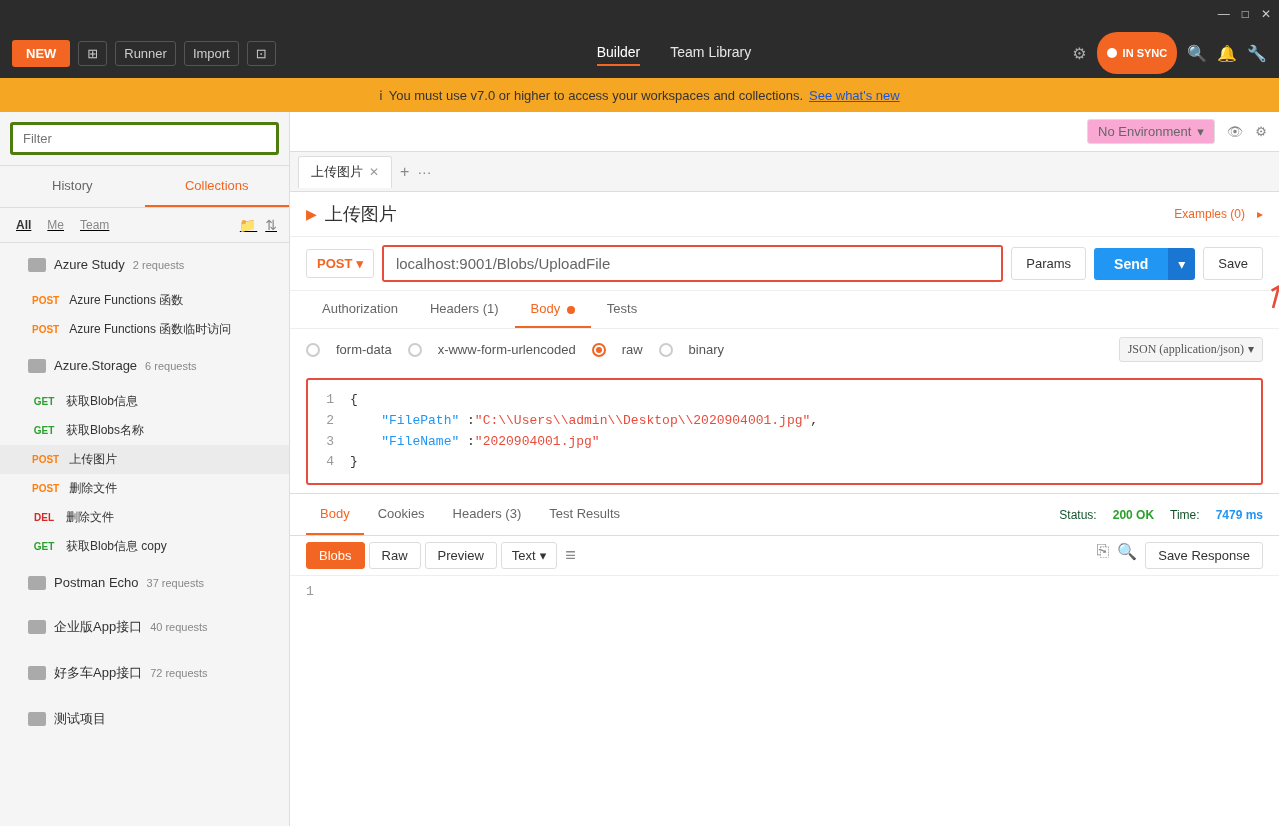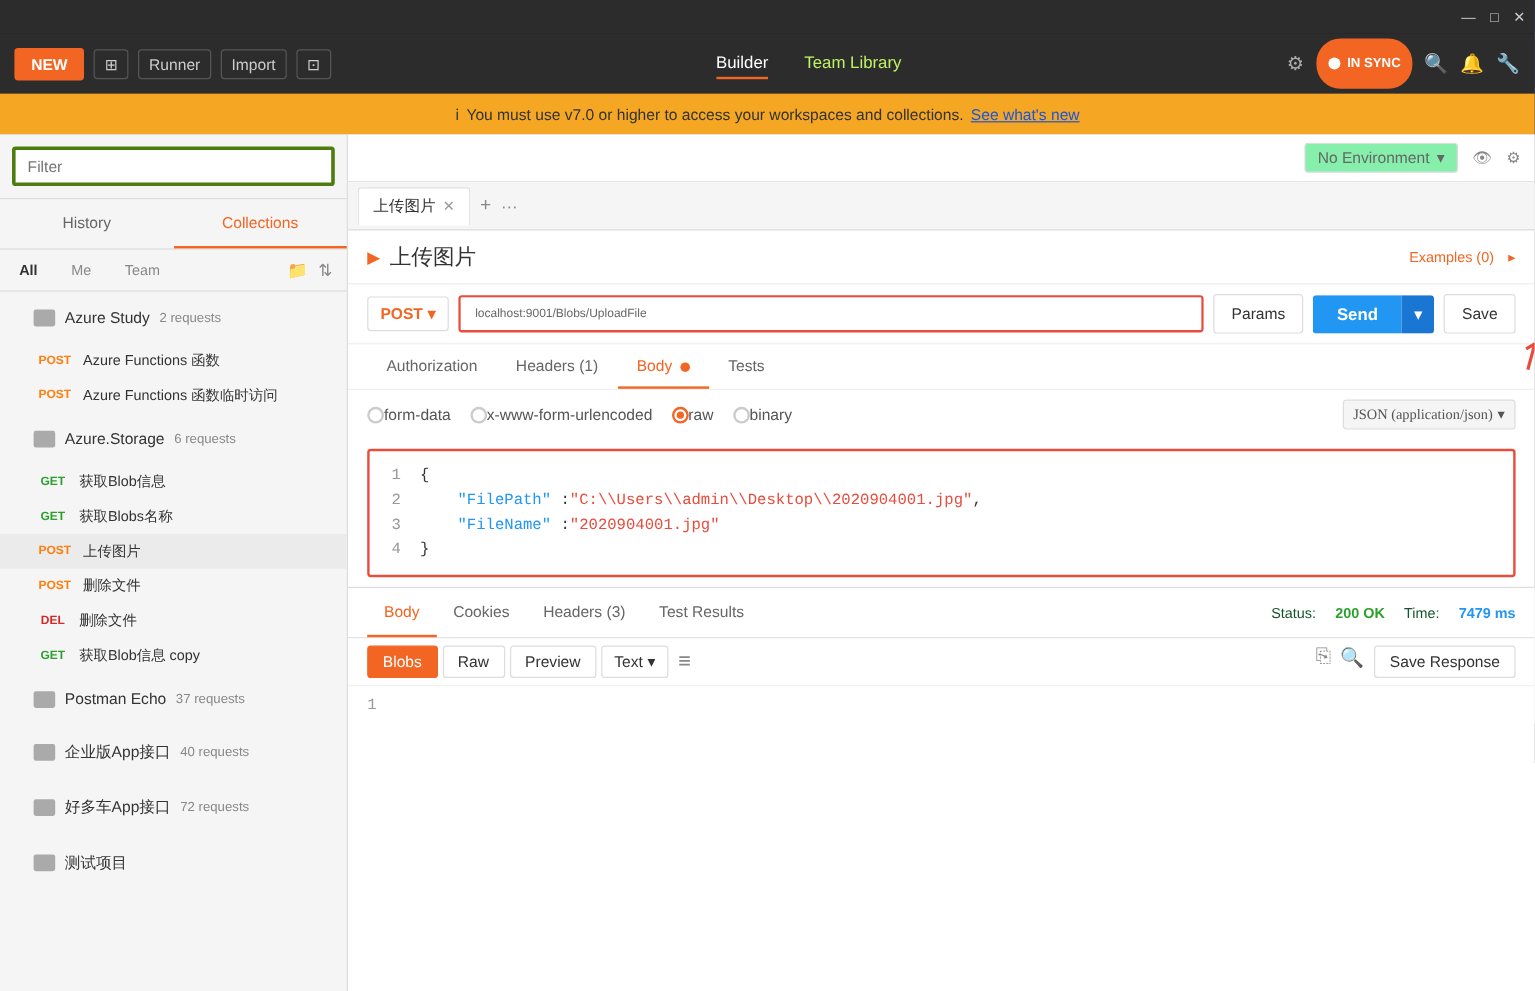--- a/index.html
+++ b/index.html
@@ -39,21 +39,21 @@
     .top-bar-icon {
       color: #ccc;
       background: transparent;
       border: 1px solid #555;
       border-radius: 3px;
       padding: 4px 8px;
       cursor: pointer;
       font-size: 13px;
     }
     .top-nav { flex: 1; display: flex; justify-content: center; gap: 30px; }
-    .top-nav-item { color: #bef264; cursor: pointer; font-size: 14px; padding: 4px 0; }
+    .top-nav-item { color: #e5e5e5; cursor: pointer; font-size: 14px; padding: 4px 0; }
     .top-nav-item.active { color: white; border-bottom: 2px solid #f26522; }
     .top-bar-right { display: flex; align-items: center; gap: 10px; }
     .sync-badge {
       display: flex; align-items: center; gap: 6px;
       background: #f26522; border-radius: 20px;
       padding: 15px 10px; color: white; font-size: 11px; font-weight: bold;
     }
     .sync-dot { width: 10px; height: 10px; background: white; border-radius: 50%; }
     .top-icon { color: #aaa; font-size: 16px; cursor: pointer; }
 
@@ -113,22 +113,23 @@
       font-size: 13px;
     }
     .sidebar-tab.active {
       color: #f26522;
       border-bottom: 2px solid #f26522;
     }
     .sidebar-filter {
       display: flex;
       align-items: center;
       padding: 8px 12px;
-      gap: 20px;
+      gap: 8px;
       border-bottom: 1px solid #ddd;
+      text-decoration: underline;
     }
     .filter-btn { color: #888; font-size: 12px; cursor: pointer; padding: 2px 4px; }
     .filter-btn.active { color: #333; font-weight: bold; }
     .filter-icons { margin-left: auto; display: flex; gap: 8px; }
     .filter-icon { color: #888; cursor: pointer; font-size: 14px; }
 
     .sidebar-list { overflow-y: auto; flex: 1; }
     .sidebar-group { padding: 8px 12px; }
     .sidebar-group-header {
       display: flex;
@@ -235,21 +236,21 @@
       flex: 1;
       border: 2px solid #e74c3c;
       border-radius: 3px;
       background: white;
     }
     .url-input {
       width: 100%;
       padding: 8px 12px;
       border: none;
       outline: none;
-      font-size: 10px;
+      font-size: 15px;
       color: #666;
     }
     .params-btn {
       background: white;
       border: 1px solid #ddd;
       padding: 8px 14px;
       border-radius: 3px;
       cursor: pointer;
       font-size: 13px;
       color: #333;
@@ -316,21 +317,21 @@
     
     .body-options {
       display: flex;
       align-items: center;
       padding: 8px 16px;
       gap: 16px;
     }
     .radio-option {
       display: flex;
       align-items: center;
-      gap: 0;
+      gap: 16px;
       cursor: pointer;
       font-size: 13px;
       color: #555;
       text-align: center;
     }
     .radio-circle {
       width: 14px;
       height: 14px;
       border-radius: 50%;
       border: 2px solid #ccc;
@@ -466,21 +467,21 @@
     .env-selector {
       display: flex;
       align-items: center;
       gap: 6px;
       border: 1px solid #ddd;
       border-radius: 3px;
       padding: 4px 10px;
       cursor: pointer;
       font-size: 13px;
       color: #666;
-      background: #86efac;
+      background: #f9a8d4;
     }
     .env-eye { color: #888; cursor: pointer; margin-left: 4px; }
 
     .content-wrapper {
       display: flex;
       flex-direction: column;
       flex: 1;
       position: relative;
     }
   </style>

